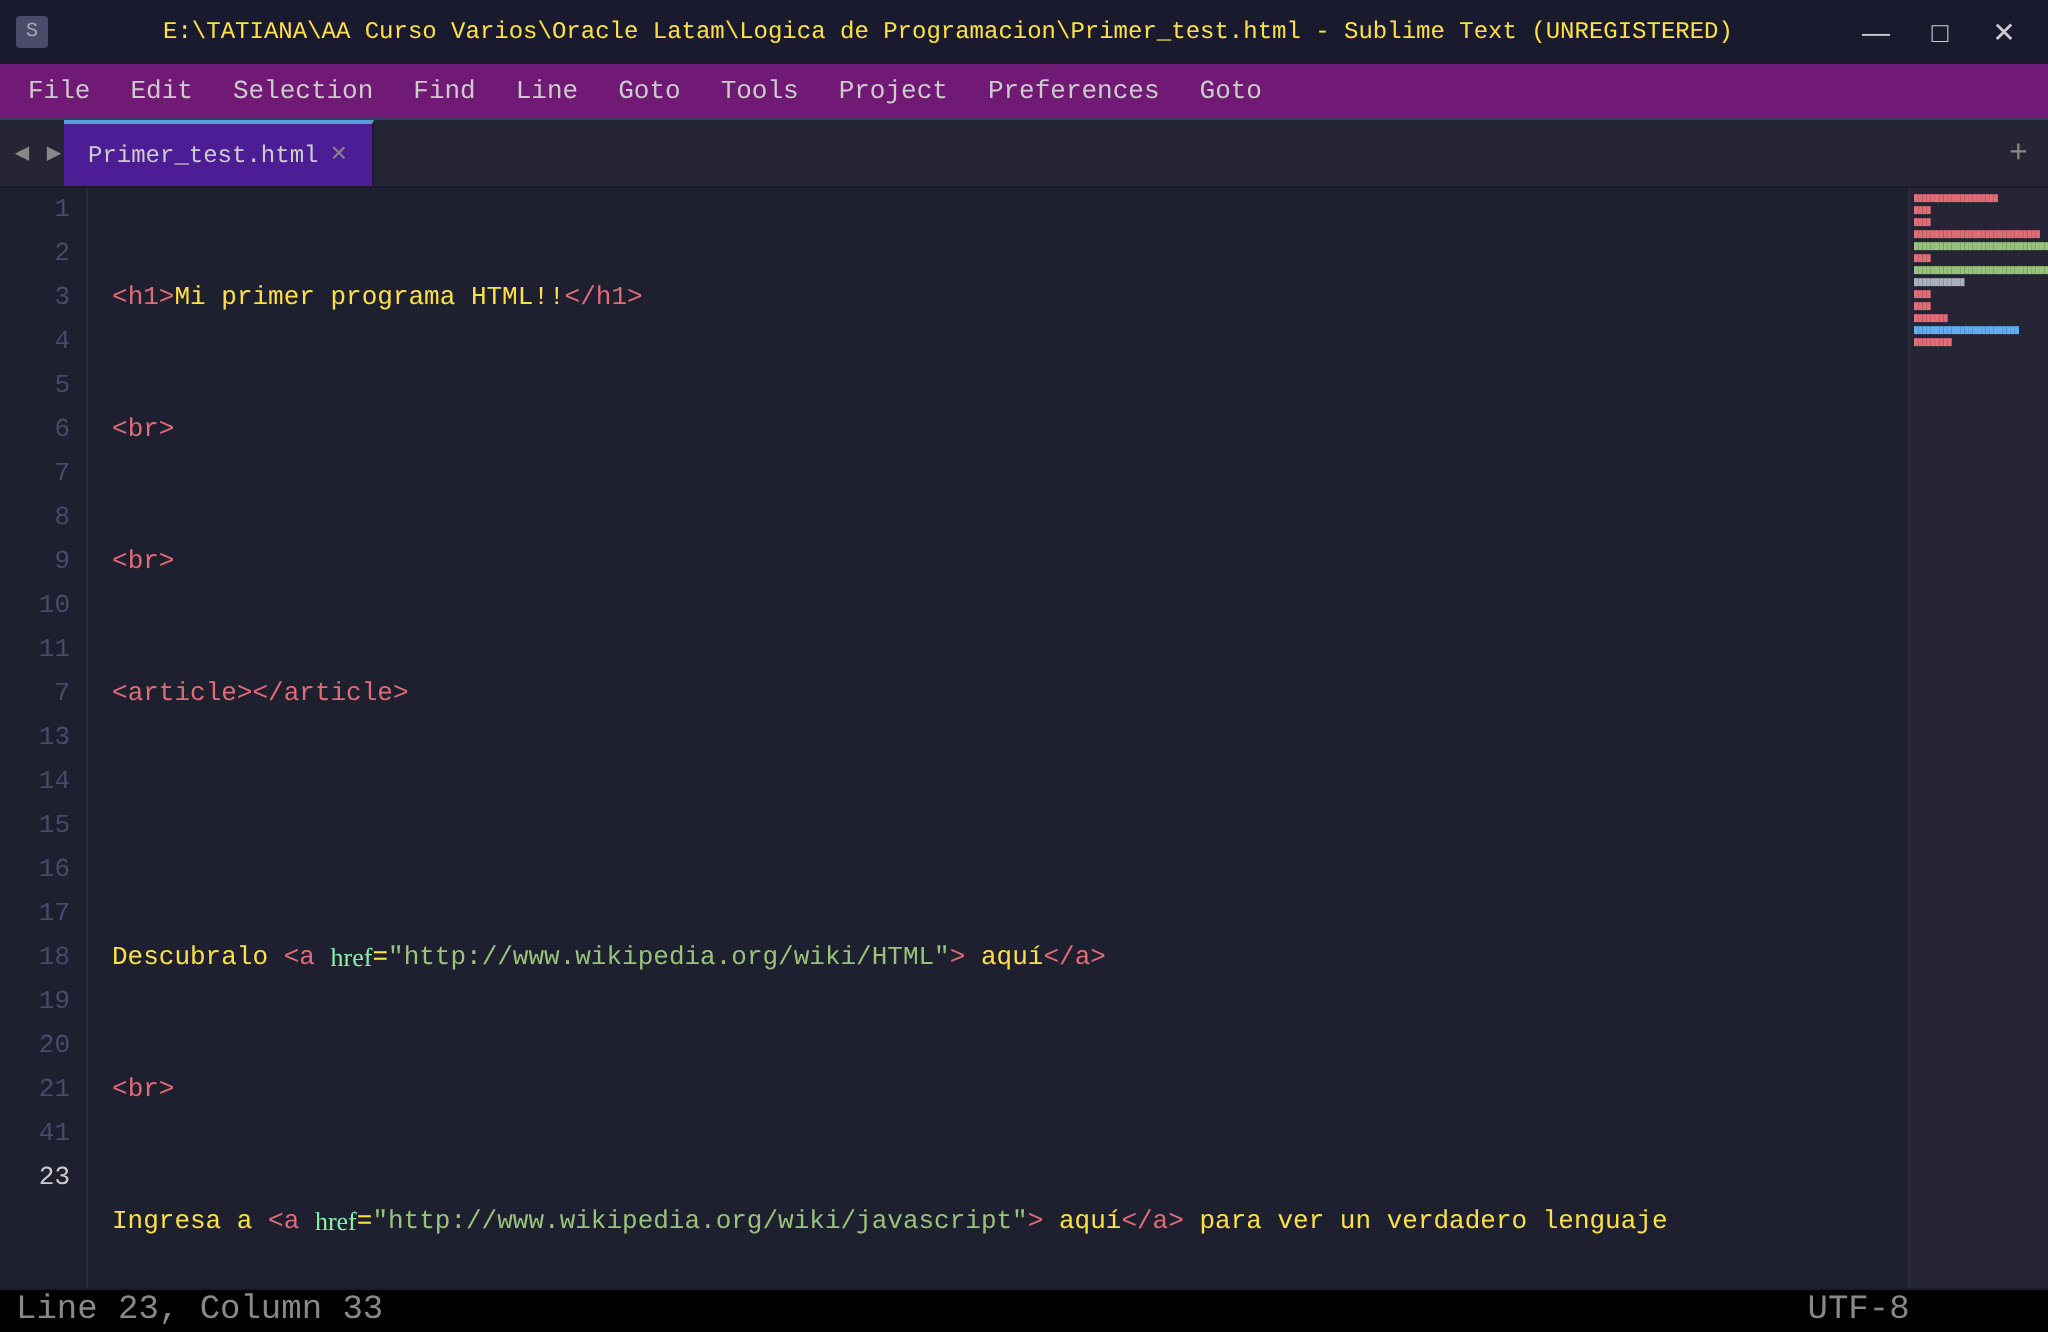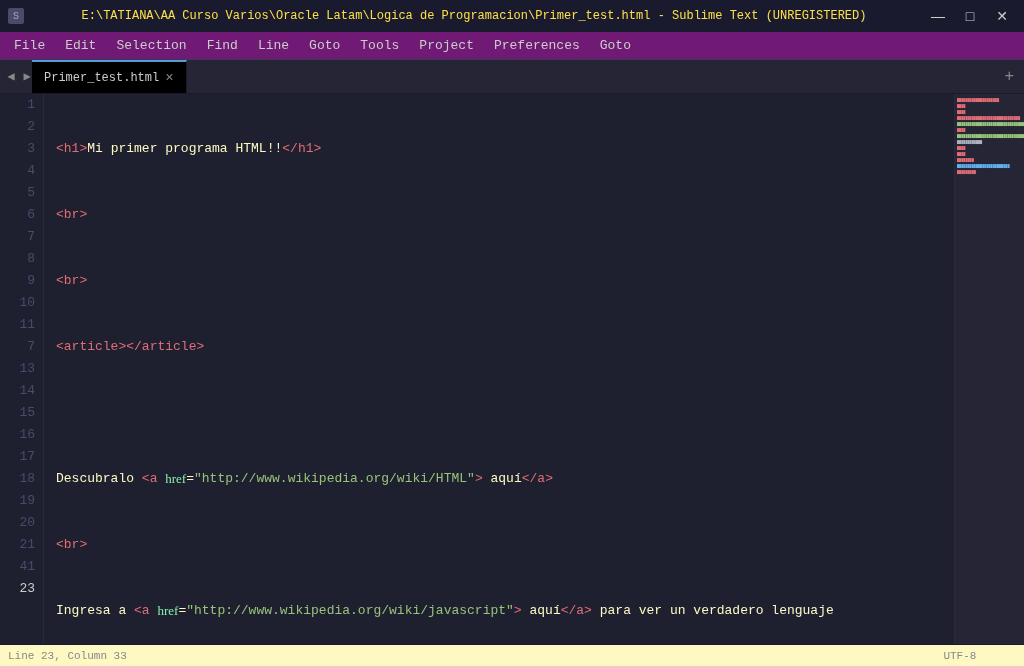--- a/index.html
+++ b/index.html
@@ -71,21 +71,21 @@
       width: 14px; height: 14px;
       color: #888;
       font-size: 12px;
       cursor: pointer;
       display: flex; align-items: center; justify-content: center;
     }
     .tab {
       display: flex;
       align-items: center;
       padding: 0 12px;
-      background: #000000;
+      background: #4c1d95;
       color: #ccc;
       font-size: 12px;
       border-right: 1px solid #1a1a2e;
       border-top: 2px solid #569cd6;
       cursor: pointer;
       gap: 6px;
       min-width: 120px;
     }
     .tab .close-tab {
       margin-left: auto;
@@ -162,31 +162,31 @@
       height: 22px;
       display: flex;
       align-items: center;
     }
 
     
     .tag { color: #e06c75; }
     .tag-bracket { color: #e06c75; }
     .attr-name { color: #86efac; font-family: Liberation Serif, serif; }
     .attr-value { color: #98c379; }
-    .text-white { color: #fef9c3; }
+    .text-white { color: #fde047; }
     @keyframes blink { 50% { border-color: transparent; } }
 
     
     #status-bar {
-      background: #fef9c3;
+      background: #000000;
       height: 22px;
       display: flex;
       align-items: center;
       padding: 0 8px;
-      font-size: 11px;
+      font-size: 17px;
       color: #888;
       border-top: 1px solid #1a1a2e;
       gap: 16px;
     }
     #status-bar .status-right {
       margin-left: auto;
       display: flex; gap: 16px; flex-direction: column;
     }
   </style>
 </head>

